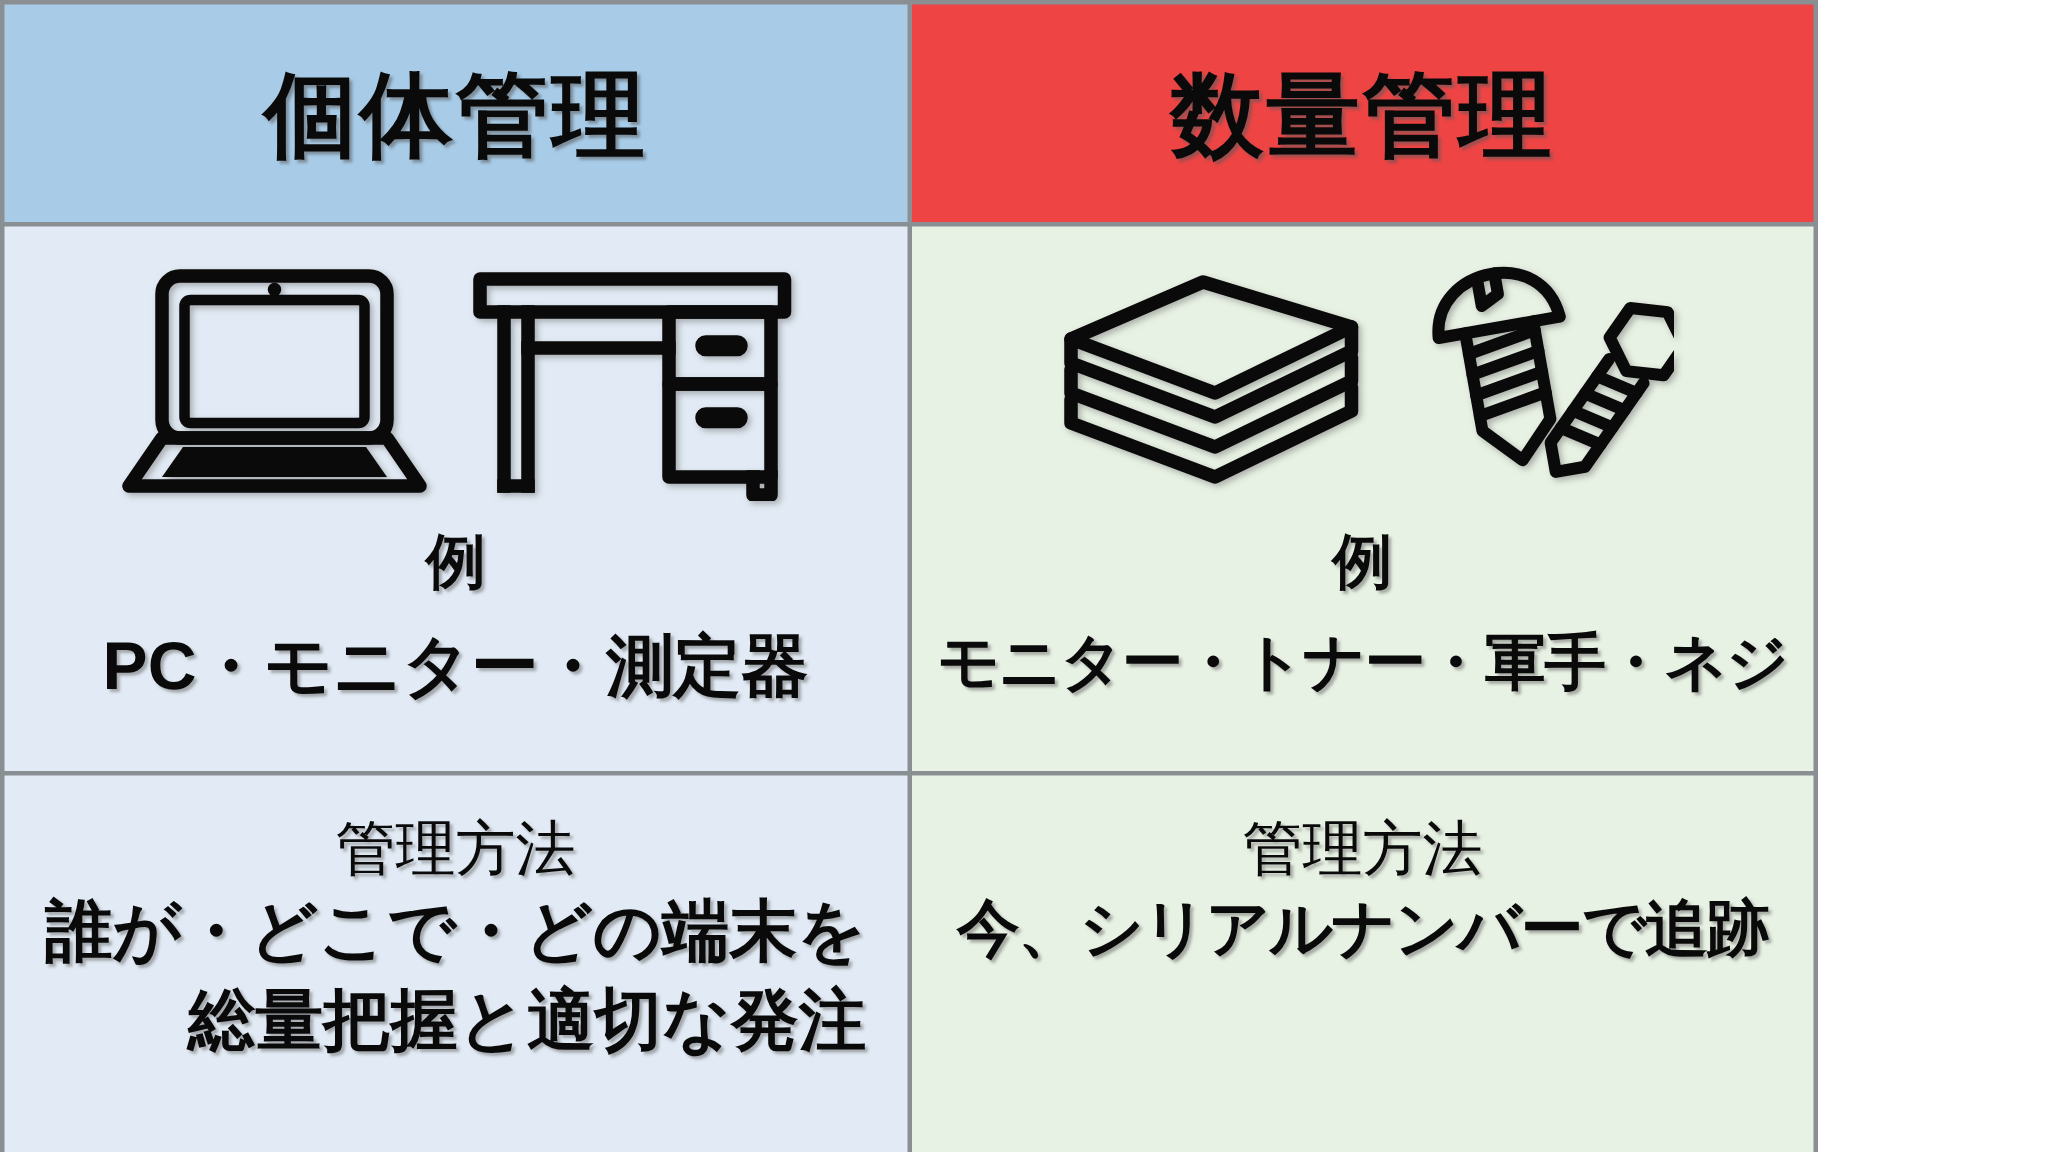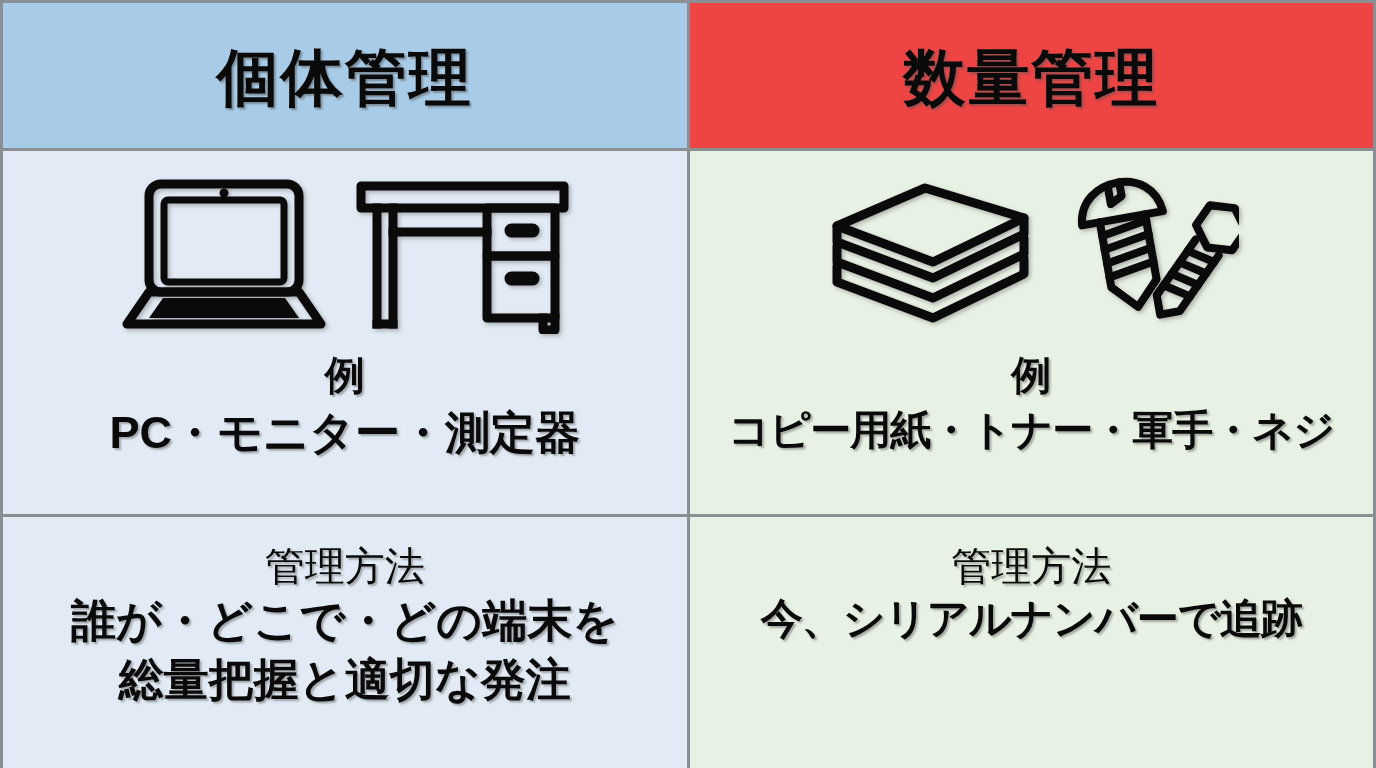--- a/index.html
+++ b/index.html
@@ -9,21 +9,21 @@
     background: #ffffff;
   }
   body {
     width: 1376px;
     height: 768px;
     overflow: hidden;
     font-family: "Liberation Sans", "DejaVu Sans", sans-serif;
   }
 
   .comparison-table {
-    width: 1376px;
+    width: 1212px;
     height: 768px;
     display: grid;
     grid-template-columns: 1fr 1fr;
     grid-template-rows: 145px 363px 260px;
     box-sizing: border-box;
     background: #8a8f94;
     gap: 3px;
     padding: 3px 3px 3px 3px;
   }
 
@@ -73,21 +73,21 @@
     text-align: center;
     line-height: 1.12;
   }
   .example-label {
     font-size: 40px;
     font-weight: 700;
     color: #0a0a0a;
     text-shadow: 2px 2px 2px rgba(100,100,100,0.5);
   }
   .example-items {
-    margin-top: 10px;
+    margin-top: 21px;
     font-size: 45px;
     font-weight: 700;
     color: #0a0a0a;
     white-space: nowrap;
     text-shadow: 2px 2px 2px rgba(100,100,100,0.5);
   }
   .example-items.compact {
     font-size: 41px;
     letter-spacing: -1px;
   }
@@ -107,20 +107,21 @@
     color: #0a0a0a;
     text-shadow: 2px 2px 2px rgba(100,100,100,0.5);
   }
   .method-line {
     margin-top: 6px;
     font-size: 45px;
     font-weight: 700;
     color: #0a0a0a;
     white-space: nowrap;
     text-shadow: 2px 2px 2px rgba(100,100,100,0.5);
+    text-align: right;
   }
   .method-line.compact {
     font-size: 42px;
     letter-spacing: -1px;
   }
 </style>
 </head>
 <body>
 
 <div class="comparison-table">
@@ -199,21 +200,21 @@
             <path d="M112 68 L112 136 L126 150 L140 136 L140 68"></path>
             <path d="M112 82 L140 76 M112 96 L140 90 M112 110 L140 104 M112 124 L140 118"></path>
           </g>
         </svg>
       </span>
 
     </div>
 
     <div class="example-block">
       <div class="example-label">例</div>
-      <div class="example-items compact">コピー用紙・トナー・軍手・ネジ</div>
+      <div class="example-items compact">モニター・トナー・軍手・ネジ</div>
     </div>
   </div>
 
   <div class="cell cell-method" style="background:#e2ebf5;">
     <div class="method-block">
       <div class="method-label">管理方法</div>
       <div class="method-line">誰が・どこで・どの端末を</div>
       <div class="method-line">総量把握と適切な発注</div>
     </div>
   </div>

